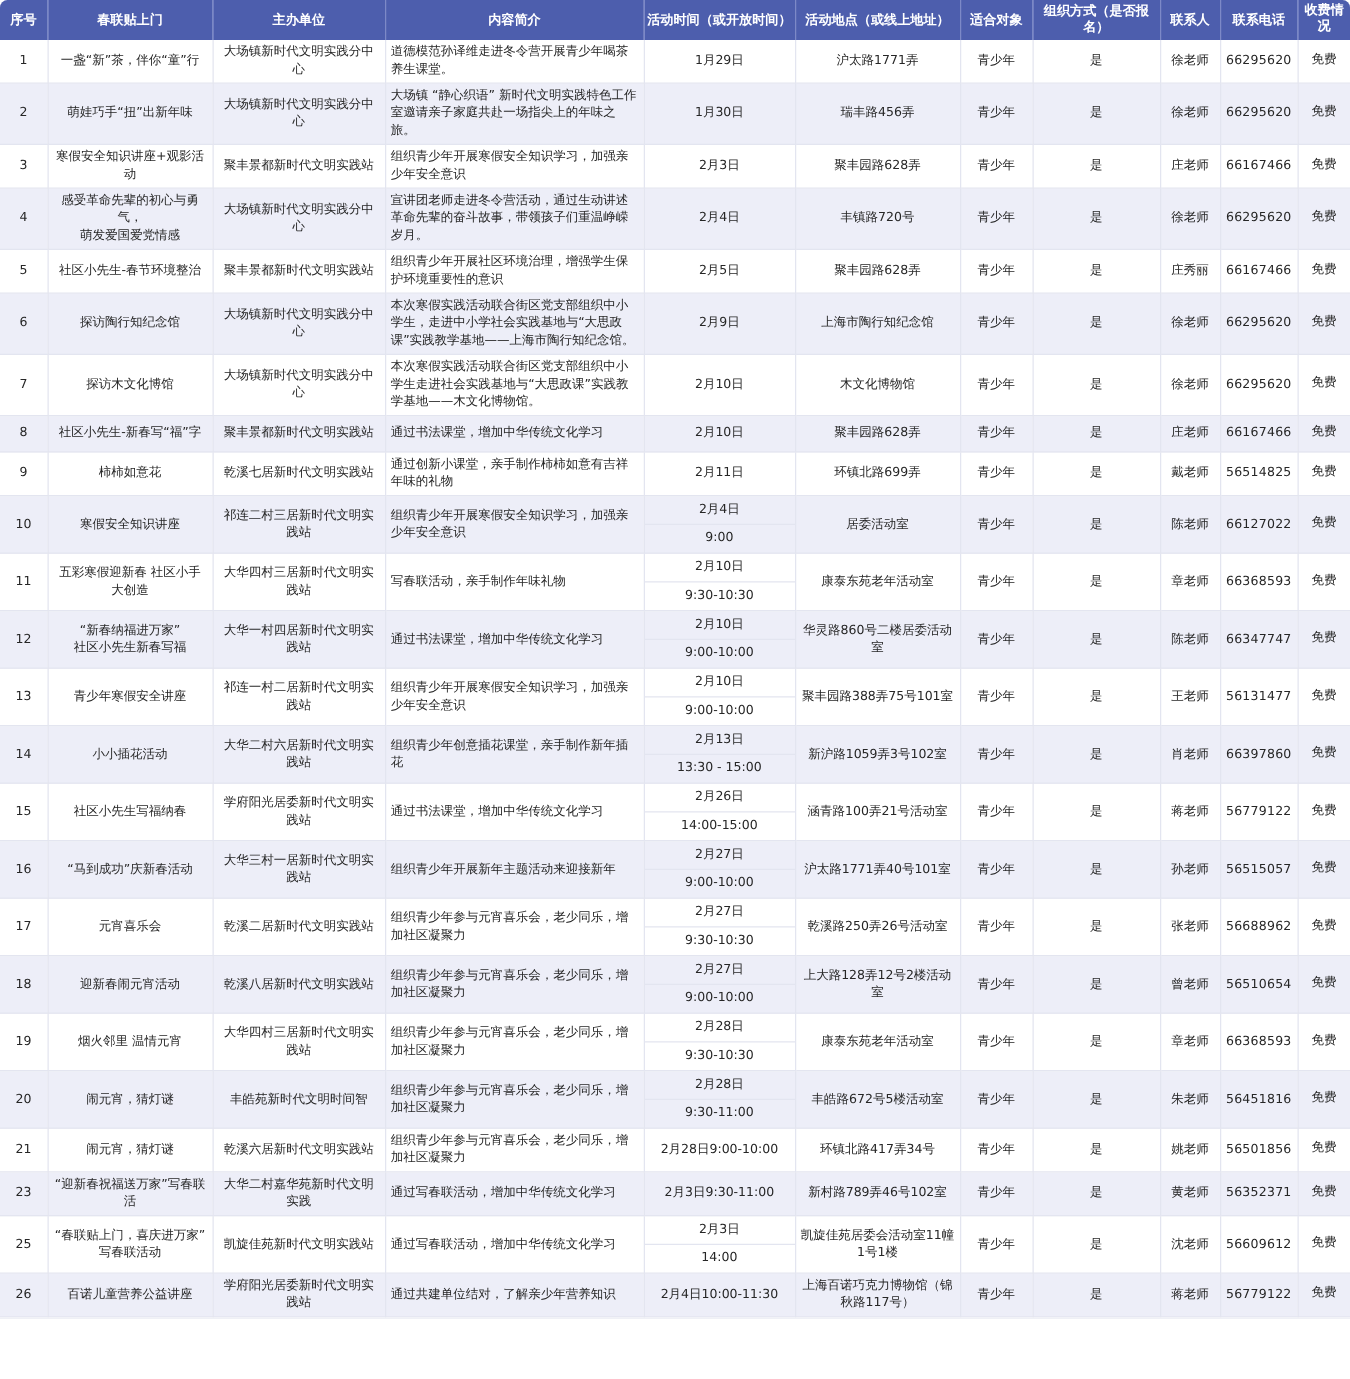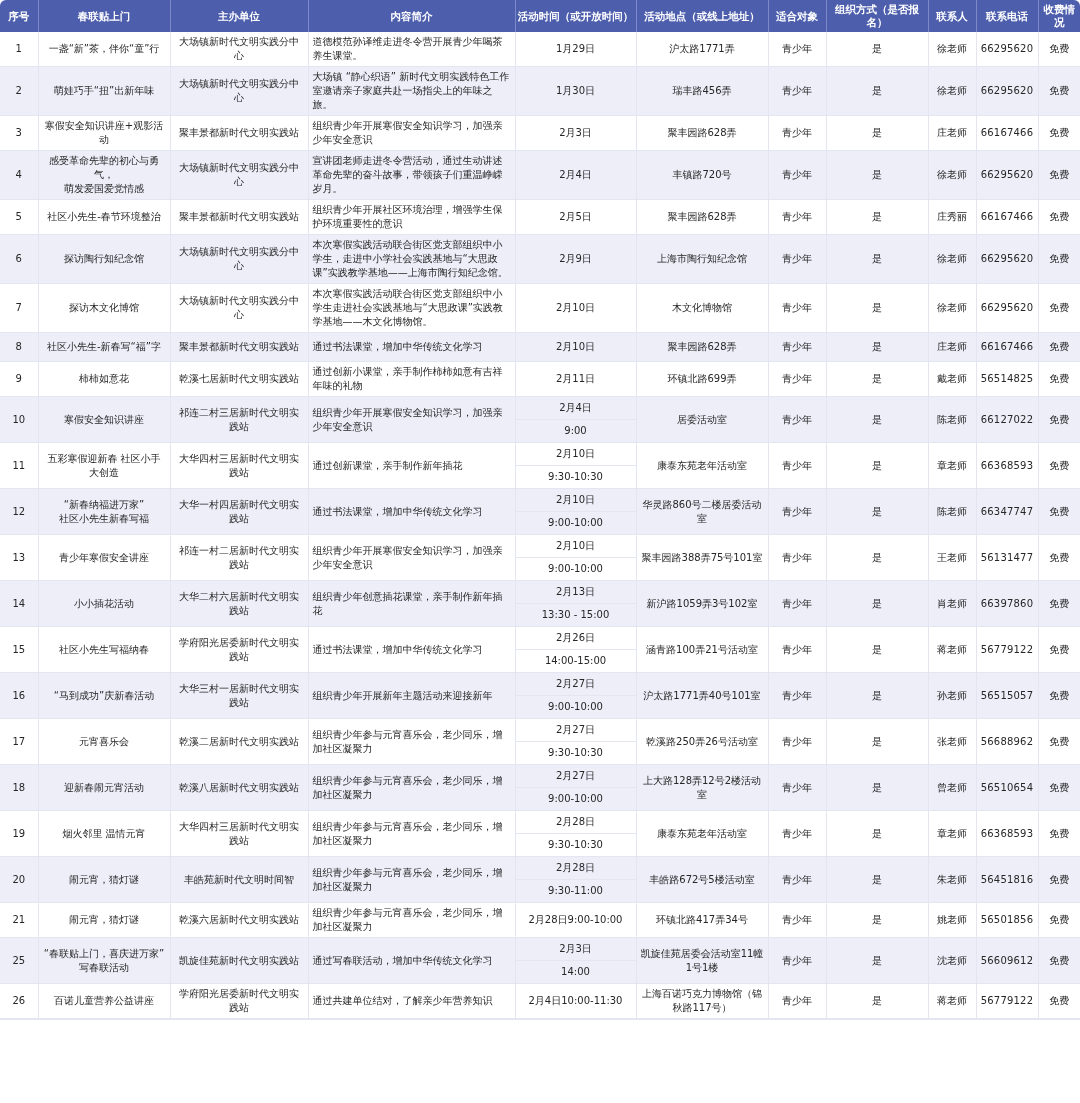--- a/index.html
+++ b/index.html
@@ -21,33 +21,33 @@
     color:var(--header-text);
     font-size:10.5px;
     font-weight:bold;
     height:22px;
     padding:3px 2px;
     border-right:1px solid var(--hdr-div);
     text-align:center;
     vertical-align:middle;
     line-height:13px;
   }
-  thead th:last-child{border-right:none;}
+  thead th:last-child{border-right:none;font-family:Liberation Mono, monospace;}
   tbody td{
     font-size:10px;
     line-height:14px;
     padding:3px 4px;
     height:29px;
     text-align:center;
     vertical-align:middle;
     border-right:1px solid var(--grid);
     border-bottom:1px solid var(--grid);
     word-break:break-all;
   }
-  tbody td:last-child{border-right:none;}
+  tbody td:last-child{border-right:none;font-family:Liberation Mono, monospace;}
   tbody tr:nth-child(even){background:var(--stripe);}
   td.cell-desc{text-align:left;margin-left:47px;}
   td.cell-name{white-space:pre-line;}
   td.cell-time-split{padding:0;}
   .time-half{padding:4px 2px;}
   .time-half.top{border-bottom:1px solid var(--grid);}
   td.cell-phone{letter-spacing:0.2px;}
 </style>
 </head>
 <body>
@@ -215,21 +215,21 @@
             <td class="cell-target">青少年</td>
             <td class="cell-signup">是</td>
             <td class="cell-contact">陈老师</td>
             <td class="cell-phone">66127022</td>
             <td class="cell-fee">免费</td>
           </tr>
           <tr>
             <td class="cell-no">11</td>
             <td class="cell-name">五彩寒假迎新春 社区小手大创造</td>
             <td class="cell-org">大华四村三居新时代文明实践站</td>
-            <td class="cell-desc">通过创新课堂，亲手制作新年插花</td>
+            <td class="cell-desc">写春联活动，亲手制作年味礼物</td>
             <td class="cell-time cell-time-split">
               <div class="time-half top">2月10日</div>
               <div class="time-half">9:30-10:30</div>
             </td>
             <td class="cell-loc">康泰东苑老年活动室</td>
             <td class="cell-target">青少年</td>
             <td class="cell-signup">是</td>
             <td class="cell-contact">章老师</td>
             <td class="cell-phone">66368593</td>
             <td class="cell-fee">免费</td>
@@ -386,20 +386,33 @@
             <td class="cell-desc">组织青少年参与元宵喜乐会，老少同乐，增加社区凝聚力</td>
             <td class="cell-time">2月28日9:00-10:00</td>
             <td class="cell-loc">环镇北路417弄34号</td>
             <td class="cell-target">青少年</td>
             <td class="cell-signup">是</td>
             <td class="cell-contact">姚老师</td>
             <td class="cell-phone">56501856</td>
             <td class="cell-fee">免费</td>
           </tr>
           <tr>
+            <td class="cell-no">23</td>
+            <td class="cell-name">“迎新春祝福送万家”写春联活</td>
+            <td class="cell-org">大华二村嘉华苑新时代文明实践</td>
+            <td class="cell-desc">通过写春联活动，增加中华传统文化学习</td>
+            <td class="cell-time">2月3日9:30-11:00</td>
+            <td class="cell-loc">新村路789弄46号102室</td>
+            <td class="cell-target">青少年</td>
+            <td class="cell-signup">是</td>
+            <td class="cell-contact">黄老师</td>
+            <td class="cell-phone">56352371</td>
+            <td class="cell-fee">免费</td>
+          </tr>
+          <tr>
             <td class="cell-no">25</td>
             <td class="cell-name">“春联贴上门，喜庆进万家”
 写春联活动</td>
             <td class="cell-org">凯旋佳苑新时代文明实践站</td>
             <td class="cell-desc">通过写春联活动，增加中华传统文化学习</td>
             <td class="cell-time cell-time-split">
               <div class="time-half top">2月3日</div>
               <div class="time-half">14:00</div>
             </td>
             <td class="cell-loc">凯旋佳苑居委会活动室11幢1号1楼</td>

